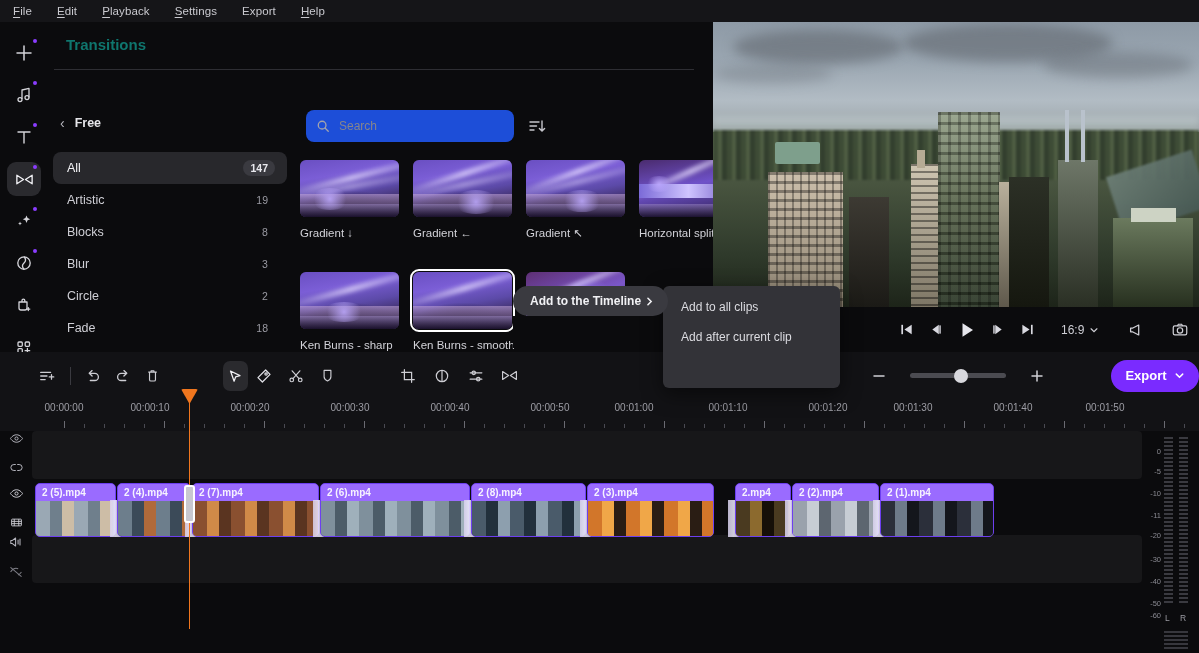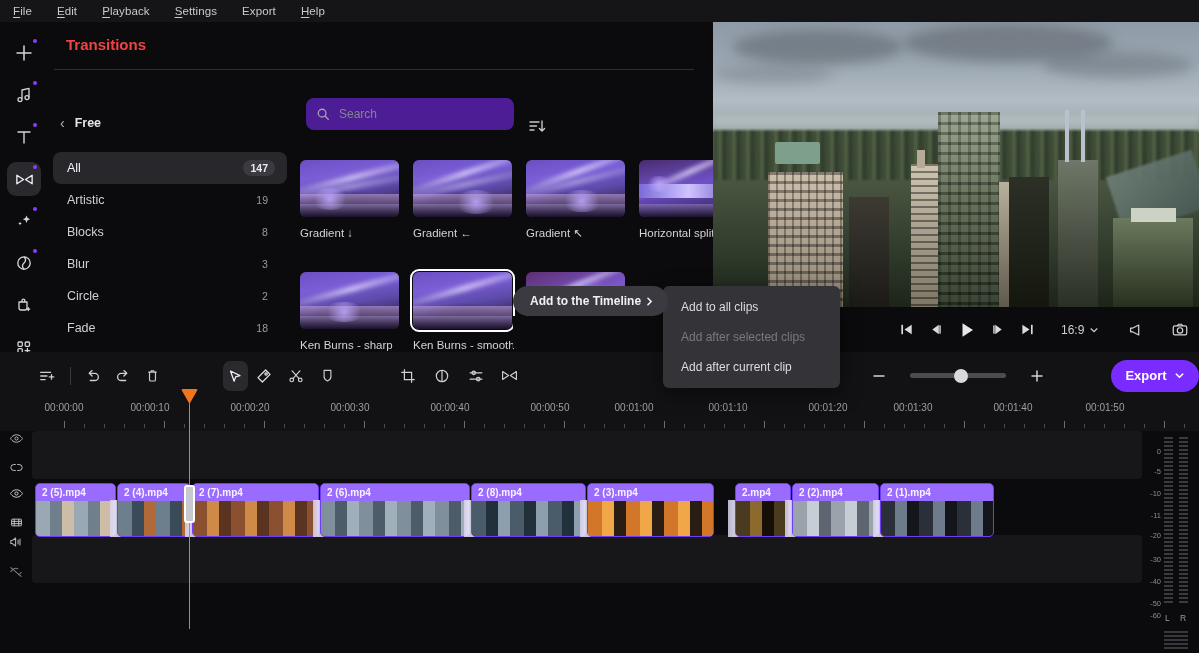--- a/index.html
+++ b/index.html
@@ -42,21 +42,21 @@
     border-radius: 50%; background: #8b3dff;
   }
 
   
   .library {
     position: absolute; top: 22px; left: 48px; width: 665px; height: 326px;
     background: #0b0b0d;
   }
   .lib-title {
     position: absolute; top: 14px; left: 18px;
-    font-size: 15px; font-weight: bold; color: #ef4444;
+    font-size: 15px; font-weight: bold; color: #0f766e;
   }
   .lib-rule {
     position: absolute; top: 47px; left: 6px; width: 640px; height: 1px;
     background: #2e2e33;
   }
   .back-row {
     position: absolute; top: 94px; left: 12px;
     display: flex; align-items: center; gap: 10px; cursor: pointer;
   }
   .back-row .chev { color: #b9b9c0; font-size: 14px; line-height: 1; }
@@ -74,22 +74,22 @@
   .cat .name { font-size: 12.5px; color: #cfcfd5; }
   .cat.active .name { color: #f2f2f5; }
   .cat .count {
     font-size: 10.5px; color: #9a9aa2; background: transparent;
     border-radius: 9px; padding: 2px 7px; min-width: 20px; text-align: center; margin-left: 38px;
   }
   .cat.active .count { background: #3a3a40; color: #e9e9ee; font-weight: bold; }
 
   
   .searchbar {
-    position: absolute; top: 76px; left: 258px; width: 208px; height: 32px;
-    background: #4c1d95; border-radius: 8px;
+    position: absolute; top: 88px; left: 258px; width: 208px; height: 32px;
+    background: #1d4ed8; border-radius: 8px;
     display: flex; align-items: center; padding: 0 10px; gap: 9px;
   }
   .searchbar input {
     background: transparent; border: none; outline: none;
     color: #d4d4da; font-size: 12px; font-family: "Liberation Sans", sans-serif;
     width: 160px;
   }
   .searchbar input::placeholder { color: #85858d; }
   .sort-btn {
     position: absolute; top: 94px; left: 479px; width: 22px; height: 22px;
@@ -924,17 +924,16 @@
 
   <div class="ctx-shade"></div>
   <div class="ctx-root">
     <span class="t">Add to the Timeline</span>
     <svg width="11" height="11" viewBox="0 0 12 12" fill="none" stroke="#f1f1f4" stroke-width="1.7">
         <path d="M4.3 2.5 7.8 6l-3.5 3.5" stroke-linecap="round"></path>
       </svg>
   </div>
   <div class="ctx-sub">
     <div class="ctx-item">Add to all clips</div>
-    <div class="ctx-item disabled">Add after selected clips</div>
     <div class="ctx-item">Add after current clip</div>
   </div>
 
 </div>
 
 </body></html>

